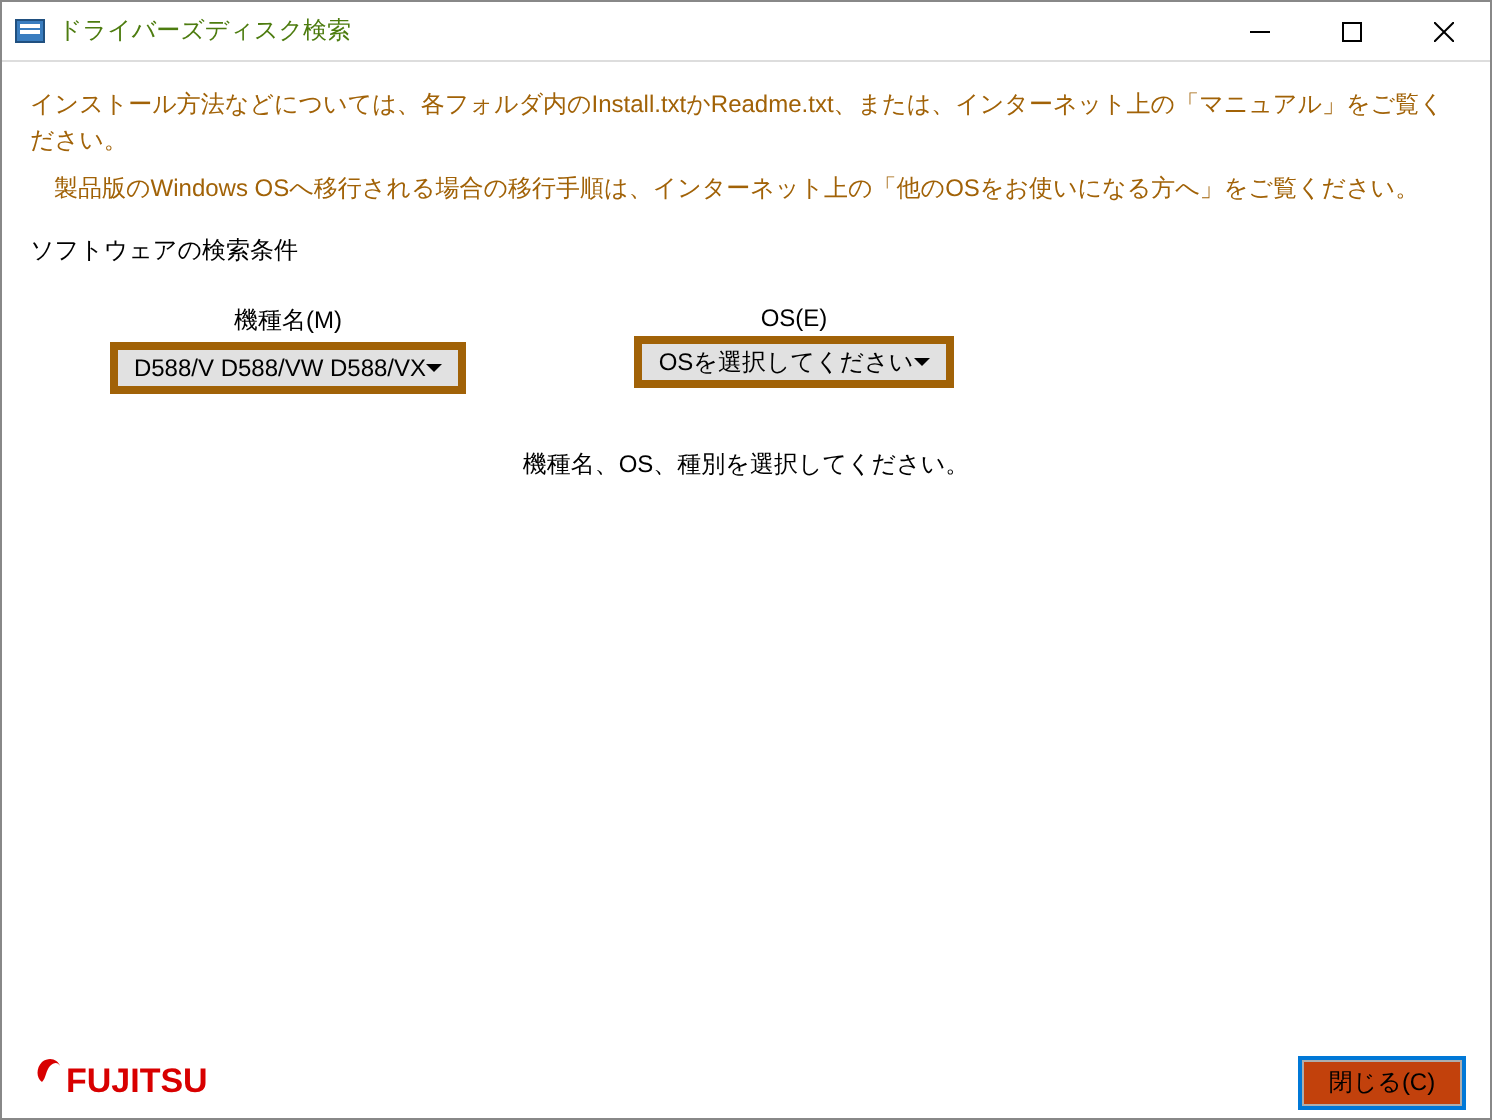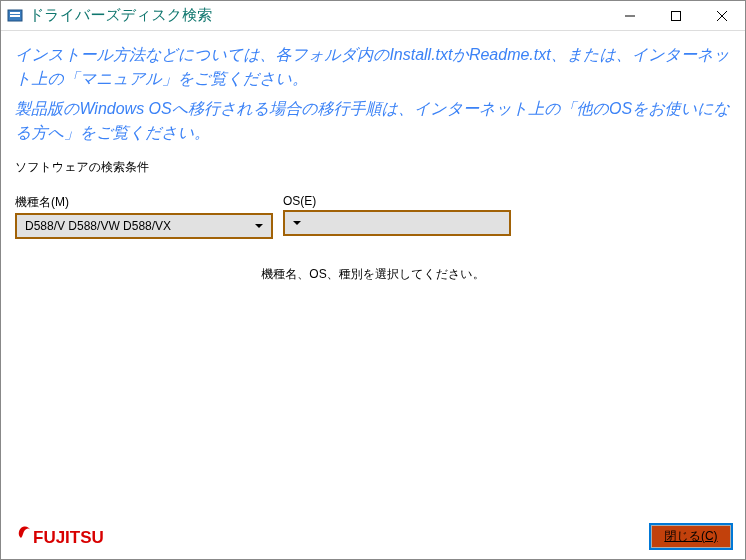--- a/index.html
+++ b/index.html
@@ -32,23 +32,23 @@
     .titlebar-icon {
       width: 16px;
       height: 16px;
       margin-left: 6px;
       margin-right: 6px;
       display: flex;
       align-items: center;
       justify-content: center;
     }
     .titlebar-title {
-      font-size: 15px;
-      flex: 1;
-      color: #0f766e;
+      font-size: 12px;
+      flex: 1;
+      color: #4d7c0f;
     }
     .win-controls {
       display: flex;
       height: 100%;
     }
     .win-btn {
       width: 46px;
       height: 100%;
       display: flex;
       align-items: center;
@@ -56,53 +56,54 @@
       font-size: 10px;
       color: #000;
     }
     .content {
       flex: 1;
       padding: 12px 14px 0 14px;
       display: flex;
       flex-direction: column;
     }
     .info-text {
-      font-size: 16px;
-      color: #3b82f6;
+      font-size: 12px;
+      color: #a16207;
       margin-bottom: 6px;
       line-height: 1.5;
-      font-style: italic;
     }
     .info-text.indent {
+      margin-left: 12px;
       margin-bottom: 14px;
     }
     .section-title {
       font-size: 12px;
       margin-bottom: 18px;
     }
     .fields-row {
       display: flex;
       gap: 10px;
       margin-top: 0;
     }
     .field {
       display: flex;
       flex-direction: column;
+      align-items: center;
     }
     .field.model { width: 258px; }
     .field.os { width: 228px; }
     .field.kind { width: 208px; }
     .field-label {
       font-size: 12px;
       margin-bottom: 2px;
     }
     .dropdown {
       height: 26px;
       background: #e1e1e1;
-      border: 2px solid #a16207;
+      border: 4px solid #a16207;
       display: flex;
       align-items: center;
       padding: 0 8px;
       position: relative;
       font-size: 12px;
       cursor: default;
     }
     .dropdown-text {
       flex: 1;
       white-space: nowrap;
@@ -119,23 +120,22 @@
       text-align: center;
       font-size: 12px;
       margin-top: 27px;
     }
     .spacer {
       flex: 1;
     }
     .footer {
       height: 40px;
       display: flex;
-      align-items: center;
+      align-items: flex-end;
       padding: 0 14px 6px 14px;
-      text-decoration: underline;
     }
     .logo {
       display: flex;
       align-items: center;
     }
     .footer-spacer {
       flex: 1;
     }
     .close-button {
       width: 80px;
@@ -194,20 +194,21 @@
         <div class="field-label">機種名(M)</div>
         <div class="dropdown">
           <span class="dropdown-text">D588/V D588/VW D588/VX</span>
           <span class="dropdown-arrow"></span>
         </div>
       </div>
 
       <div class="field os">
         <div class="field-label">OS(E)</div>
         <div class="dropdown">
+          <span class="dropdown-text">OSを選択してください</span>
           <span class="dropdown-arrow"></span>
         </div>
       </div>
 
       <div class="field kind">
       </div>
     </div>
 
     <div class="center-message">機種名、OS、種別を選択してください。</div>
 

